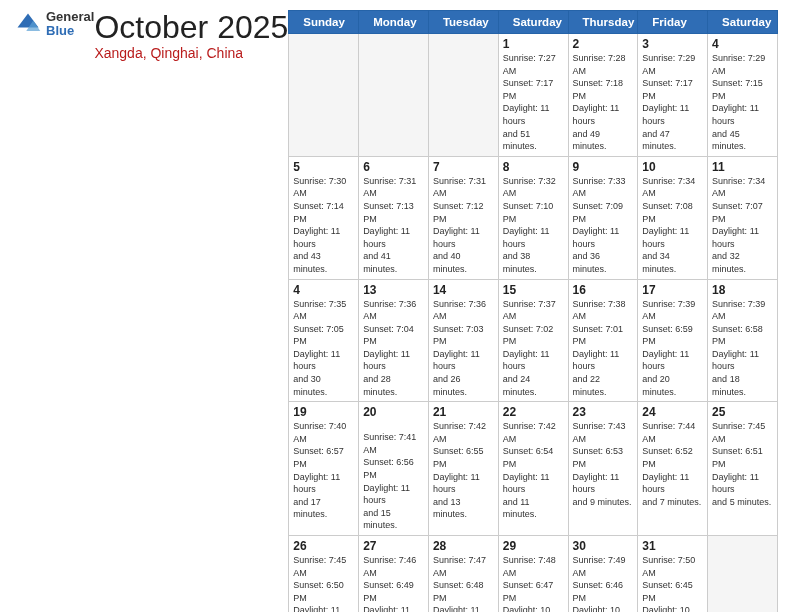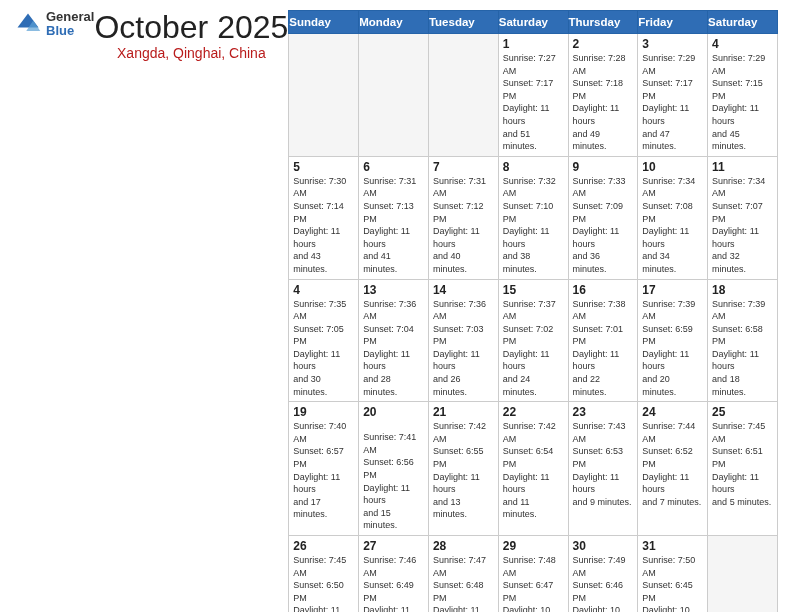--- a/index.html
+++ b/index.html
@@ -35,21 +35,21 @@
       font-weight: bold;
       line-height: 1.1;
     }
     .logo-general { color: #333; }
     .logo-blue { color: #2f6db5; }
     .logo-icon {
       width: 28px;
       height: 28px;
     }
     .title-block {
-      text-align: center;
+      text-align: left;
     }
     .title-month {
       font-size: 32px;
       font-weight: normal;
       color: #222;
       line-height: 1.1;
     }
     .title-location {
       font-size: 14px;
       color: #b91c1c;
@@ -59,21 +59,21 @@
       border: 1px solid #ccc;
       border-collapse: collapse;
       width: 100%;
       table-layout: fixed;
     }
     .calendar th {
       background: #2f6db5;
       color: #fff;
       font-size: 11.5px;
       font-weight: bold;
-      padding: 5px 0;
+      padding: 5px 14px;
       text-align: left;
       border: 1px solid #2563a8;
     }
     .calendar td {
       border: 1px solid #ccc;
       vertical-align: top;
       padding: 3px 4px;
       font-size: 9.5px;
       color: #333;
       background: #fff;

